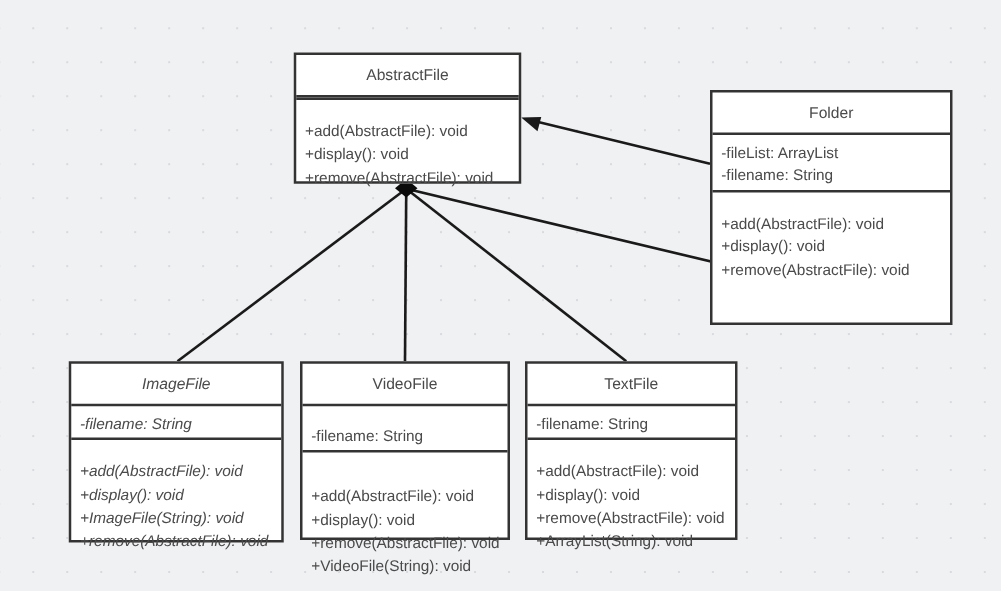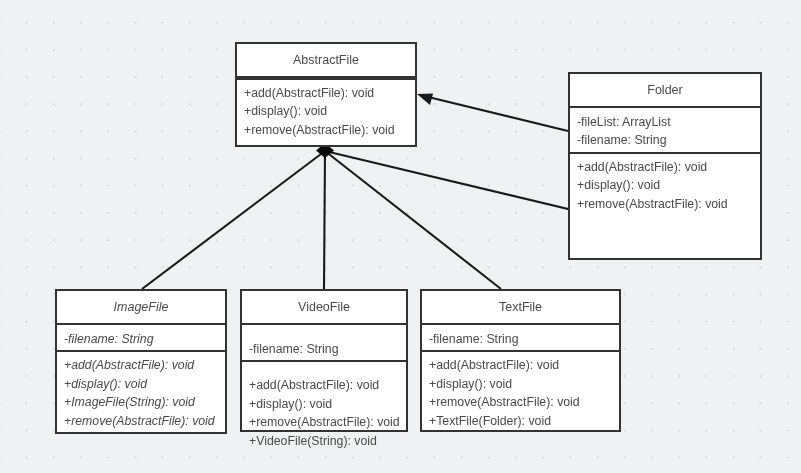--- a/index.html
+++ b/index.html
@@ -56,35 +56,35 @@
     border-bottom: 2px solid #333333;
     box-sizing: border-box;
     padding: 5px 7px 2px 7px;
   }
   .class-attrs.empty {
     padding: 0;
     height: 14px;
   }
   .class-methods {
     box-sizing: border-box;
-    padding: 4px 7px 8px 7px;
+    padding: 16px 7px 8px 7px;
     flex: 1;
   }
   .member {
     color: #4a4a4a;
     font-size: 12.3px;
     line-height: 18.5px;
     white-space: nowrap;
   }
   
   #cls-abstractfile { left: 235px; top: 42px; width: 182px; height: 105px; }
   #cls-folder       { left: 568px; top: 72px; width: 194px; height: 188px; }
   #cls-imagefile    { left: 55px;  top: 289px; width: 172px; height: 145px; font-style: italic; }
   #cls-videofile    { left: 240px; top: 289px; width: 168px; height: 143px; gap: 10px; }
-  #cls-textfile     { left: 420px; top: 289px; width: 201px; height: 143px; }
+  #cls-textfile     { left: 420px; top: 289px; width: 170px; height: 143px; }
 </style>
 </head>
 <body>
 
 <div id="canvas"></div>
 
 <svg id="edges" viewBox="0 0 801 473" width="801" height="473">
 
   <g>
     <line x1="568" y1="131" x2="424" y2="96" stroke="#1a1a1a" stroke-width="2.1"></line>
@@ -162,15 +162,15 @@
 
 <div class="uml-class" id="cls-textfile">
   <div class="class-title">TextFile</div>
   <div class="class-attrs">
     <div class="member">-filename: String</div>
   </div>
   <div class="class-methods">
     <div class="member">+add(AbstractFile): void</div>
     <div class="member">+display(): void</div>
     <div class="member">+remove(AbstractFile): void</div>
-    <div class="member">+TextFile(Folder): void</div>
+    <div class="member">+ArrayList(String): void</div>
   </div>
 </div>
 
 </body></html>

